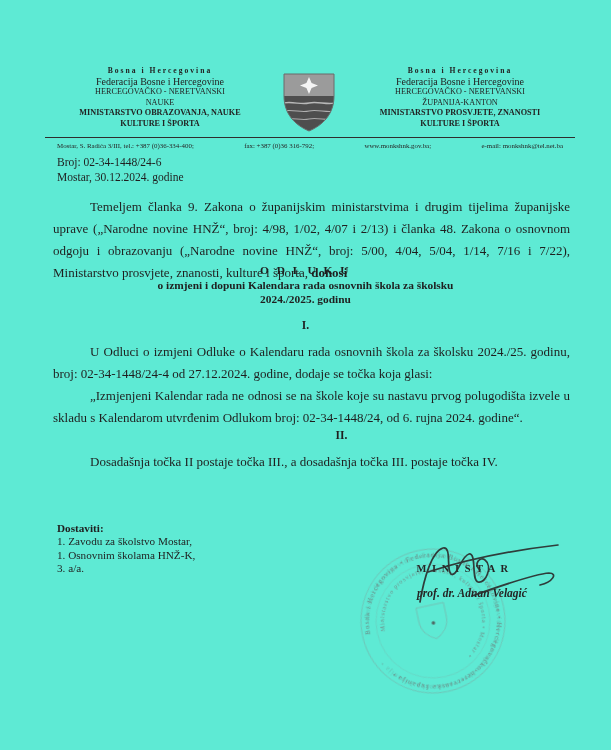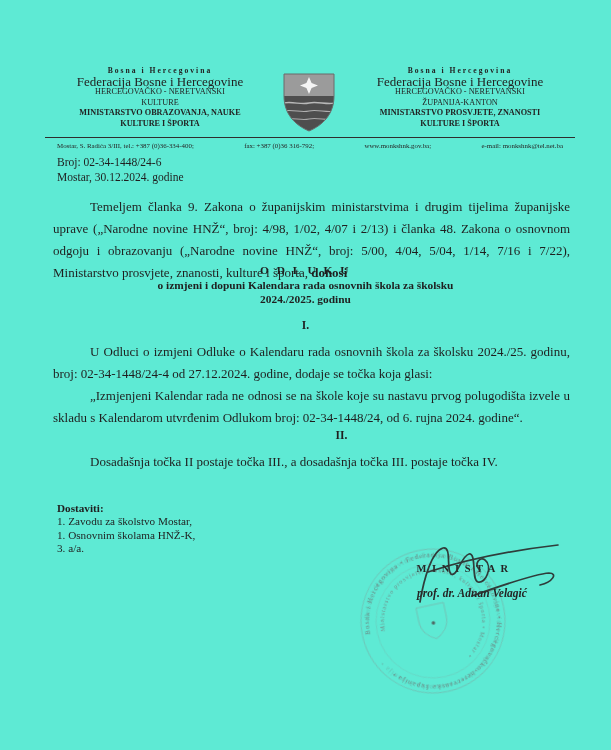--- a/index.html
+++ b/index.html
@@ -5,21 +5,21 @@
   html,body{margin:0;padding:0;background:#ffffff;}
   .page{
     position:relative;width:611px;height:750px;background:#5eead4;
     font-family:"Liberation Serif","DejaVu Serif",serif;color:#1f1f1f;
     overflow:hidden;
   }
   
   .letterhead{position:absolute;top:66px;left:43px;width:534px;display:flex;justify-content:space-between;align-items:flex-start;}
   .hcol{width:234px;text-align:center;font-size:8px;line-height:10.6px;color:#222;}
   .h-country{font-weight:bold;letter-spacing:2px;font-size:7.6px;}
-  .h-federation{font-size:13px;}
+  .h-federation{font-size:10px;}
   .h-canton{font-size:8.2px;}
   .h-ministry{font-weight:bold;font-size:8.2px;}
   .emblem-wrap{width:58px;margin-top:4px;flex:0 0 auto;}
   
   .rule{position:absolute;top:137px;left:45px;width:530px;border-top:1.6px solid #2e2e2e;}
   .contact{position:absolute;top:142px;left:57px;width:506px;display:flex;justify-content:space-between;font-size:6.9px;color:#262626;white-space:nowrap;}
   
   .ref{position:absolute;top:155px;left:57px;font-size:11.5px;line-height:14.5px;}
   
   .para{position:absolute;left:53px;width:517px;font-size:13px;line-height:22px;text-align:justify;text-indent:37px;margin:0;}
@@ -28,40 +28,40 @@
   .p-s1b{top:385px;}
   .p-s2{top:451px;text-align:left;}
   
   .title{position:absolute;top:263px;left:0;width:611px;text-align:center;font-weight:bold;font-size:11.4px;line-height:14.6px;}
   .title .t1{letter-spacing:2.5px;}
   .numeral{position:absolute;left:0;width:611px;text-align:center;font-weight:bold;font-size:11.5px;}
   .num-1{top:319px;}
   .num-2{top:429px;padding-left:36px;}
   
   .distribution{position:absolute;top:502px;left:57px;font-size:11.2px;line-height:13.4px;}
-  .distribution .label{font-weight:bold;}
+  .distribution .label{font-weight:bold;margin-top:20px;}
   
   .sig-title{position:absolute;top:563px;left:383px;width:160px;text-align:center;font-weight:bold;font-size:10.5px;letter-spacing:1.5px;color:#242424;}
   .sig-name{position:absolute;top:587px;left:383px;width:178px;text-align:center;font-weight:bold;font-style:italic;font-size:11.5px;color:#242424;}
   
   .stamp{position:absolute;left:351px;top:539px;width:164px;height:164px;opacity:.82;filter:blur(.45px);transform:rotate(-12deg);}
   
   .ink{position:absolute;left:0;top:0;width:611px;height:750px;pointer-events:none;}
 </style>
 </head>
 <body>
 
 <div class="page">
 
   <div class="letterhead">
     <div class="hcol">
       <div class="h-country">Bosna i Hercegovina</div>
       <div class="h-federation">Federacija Bosne i Hercegovine</div>
       <div class="h-canton">HERCEGOVAČKO - NERETVANSKI</div>
-      <div class="h-canton">KULTURE</div>
+      <div class="h-canton">NAUKE</div>
       <div class="h-ministry">MINISTARSTVO OBRAZOVANJA, NAUKE</div>
       <div class="h-ministry">KULTURE I ŠPORTA</div>
     </div>
 
     <div class="emblem-wrap">
       <svg width="56" height="64" viewBox="0 0 56 64">
         <defs>
           <clipPath id="shieldClip">
             <path d="M3,4 H53 V26 C53,44 42,55 28,61 C14,55 3,44 3,26 Z"></path>
           </clipPath>

